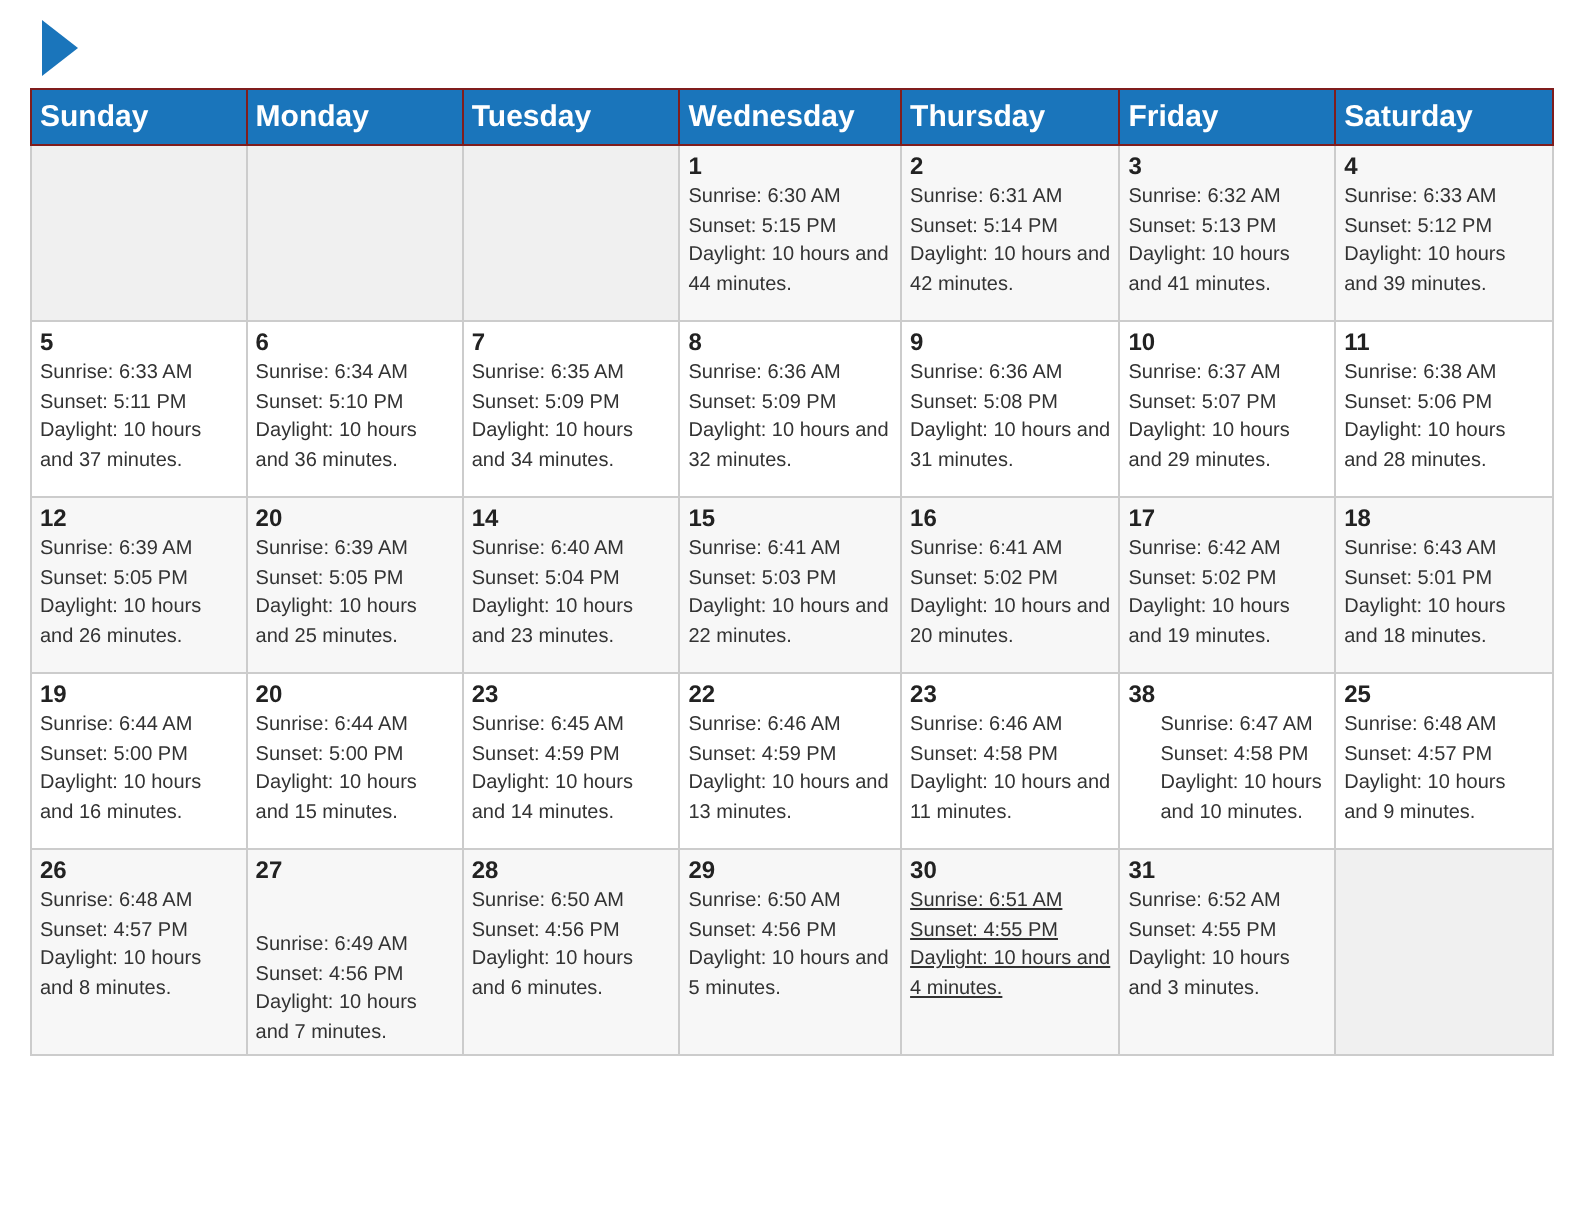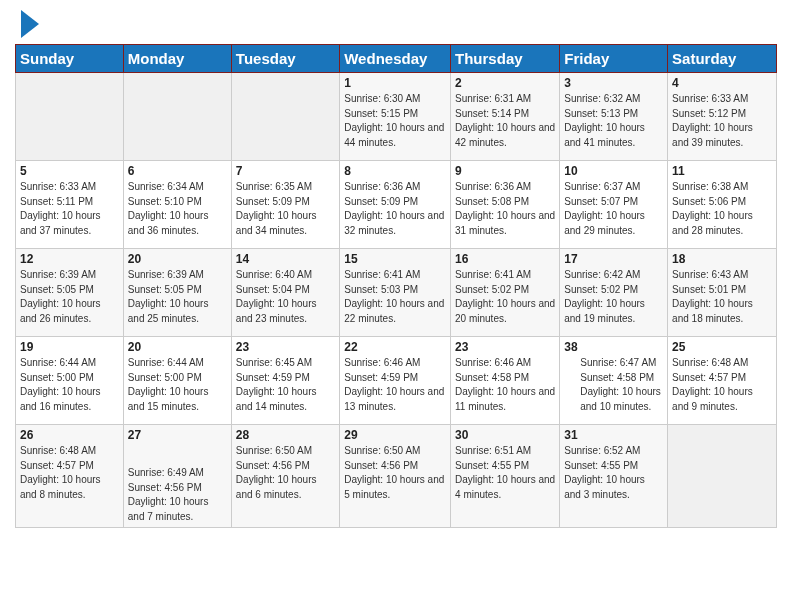--- a/index.html
+++ b/index.html
@@ -304,21 +304,21 @@
 Daylight: 10 hours and 6 minutes.</div>
         </td>
         <td>
           <div class="day-num">29</div>
           <div class="day-detail" style="white-space: pre-line;">Sunrise: 6:50 AM
 Sunset: 4:56 PM
 Daylight: 10 hours and 5 minutes.</div>
         </td>
         <td>
           <div class="day-num">30</div>
-          <div class="day-detail" style="white-space: pre-line;">Sunrise: 6:51 AM
+          <div class="day-detail" style="white-space: pre-line; text-decoration: underline;">Sunrise: 6:51 AM
 Sunset: 4:55 PM
 Daylight: 10 hours and 4 minutes.</div>
         </td>
         <td>
           <div class="day-num">31</div>
           <div class="day-detail" style="white-space: pre-line;">Sunrise: 6:52 AM
 Sunset: 4:55 PM
 Daylight: 10 hours and 3 minutes.</div>
         </td>
         <td class="empty-cell"></td>

